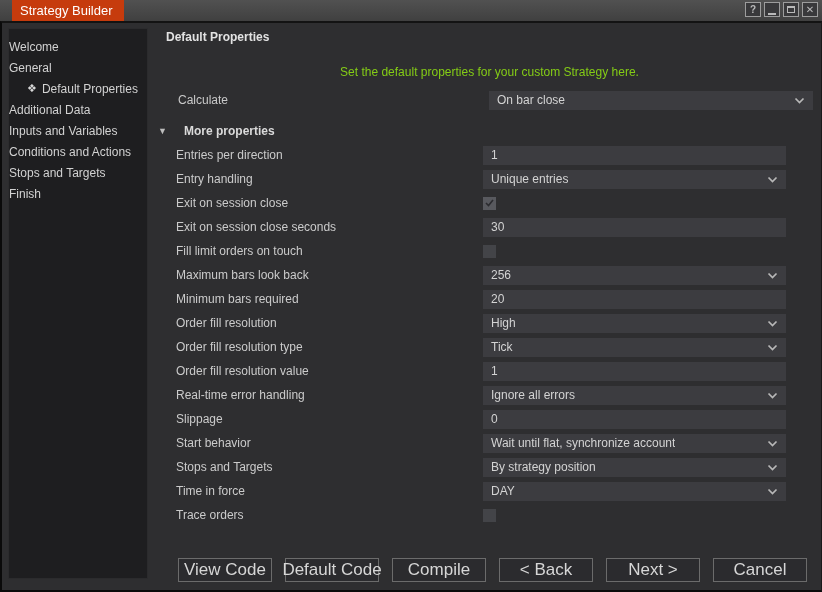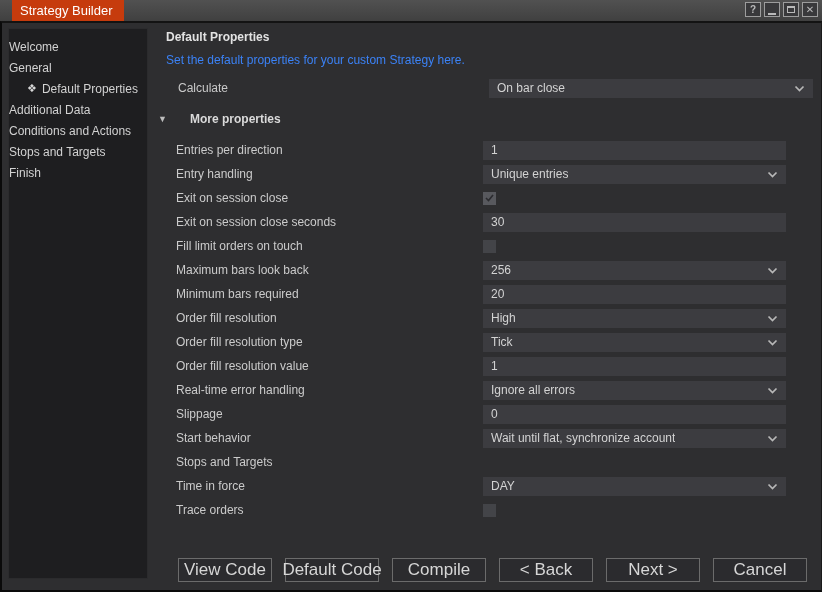--- a/index.html
+++ b/index.html
@@ -44,30 +44,30 @@
   }
   .side-item{
     height:21px;display:flex;align-items:center;
     padding-left:0;color:#d2d2d2;white-space:nowrap;cursor:default;
   }
   .side-item.active{padding-left:18px;}
   .side-marker{margin-right:5px;font-size:11px;color:#d8d8d8;}
   
   .main{position:absolute;left:164px;top:6px;right:8px;}
   .heading{font-weight:bold;color:#e2e2e2;margin:1px 0 0 0;}
-  .desc{color:#3b82f6;margin-top:9px;}
+  .desc{color:#84cc16;margin-top:21px;text-align:center;}
   .calc-row{display:flex;align-items:center;margin-top:11px;height:20px;}
   .calc-label{flex:1;margin-left:12px;}
   .section-head{
     display:flex;align-items:center;margin-top:12px;margin-left:-8px;height:18px;
     cursor:default;
   }
   .expander{font-size:9px;color:#bdbdbd;width:12px;}
-  .section-label{font-weight:bold;color:#dadada;margin-left:20px;}
-  .rows{margin-top:10px;}
+  .section-label{font-weight:bold;color:#dadada;margin-left:14px;}
+  .rows{margin-top:3px;}
   .prop-row{display:flex;align-items:center;height:24px;}
   .prop-label{width:317px;padding-left:10px;box-sizing:border-box;color:#cbcbcb;white-space:nowrap;}
   
   .ctrl{
     height:19px;box-sizing:border-box;background:#3c3c40;border:none;
     color:#d3d3d3;font-family:inherit;font-size:12px;
     display:flex;align-items:center;padding:0 8px;
   }
   input.ctrl{display:block;padding:0 8px;outline:none;}
   .ctrl.select{justify-content:space-between;cursor:default;}
@@ -121,20 +121,23 @@
           <span>General</span>
         </div>
         <div class="side-item active">
           <span class="side-marker">❖</span>
           <span>Default Properties</span>
         </div>
         <div class="side-item">
           <span>Additional Data</span>
         </div>
         <div class="side-item">
+          <span>Inputs and Variables</span>
+        </div>
+        <div class="side-item">
           <span>Conditions and Actions</span>
         </div>
         <div class="side-item">
           <span>Stops and Targets</span>
         </div>
         <div class="side-item">
           <span>Finish</span>
         </div>
       </div>
   </div>
@@ -240,20 +243,26 @@
           <span class="prop-label">Start behavior</span>
           <div class="ctrl select row-ctrl">
             <span class="sel-text">Wait until flat, synchronize account</span>
             <svg class="chev" width="11" height="7" viewBox="0 0 11 7">
               <polyline points="1.5,1.5 5.5,5.5 9.5,1.5" stroke="#b8b8b8" stroke-width="1.7" fill="none"></polyline>
             </svg>
           </div>
         </div>
         <div class="prop-row">
           <span class="prop-label">Stops and Targets</span>
+          <div class="ctrl select row-ctrl">
+            <span class="sel-text">By strategy position</span>
+            <svg class="chev" width="11" height="7" viewBox="0 0 11 7">
+              <polyline points="1.5,1.5 5.5,5.5 9.5,1.5" stroke="#b8b8b8" stroke-width="1.7" fill="none"></polyline>
+            </svg>
+          </div>
         </div>
         <div class="prop-row">
           <span class="prop-label">Time in force</span>
           <div class="ctrl select row-ctrl">
             <span class="sel-text">DAY</span>
             <svg class="chev" width="11" height="7" viewBox="0 0 11 7">
               <polyline points="1.5,1.5 5.5,5.5 9.5,1.5" stroke="#b8b8b8" stroke-width="1.7" fill="none"></polyline>
             </svg>
           </div>
         </div>

